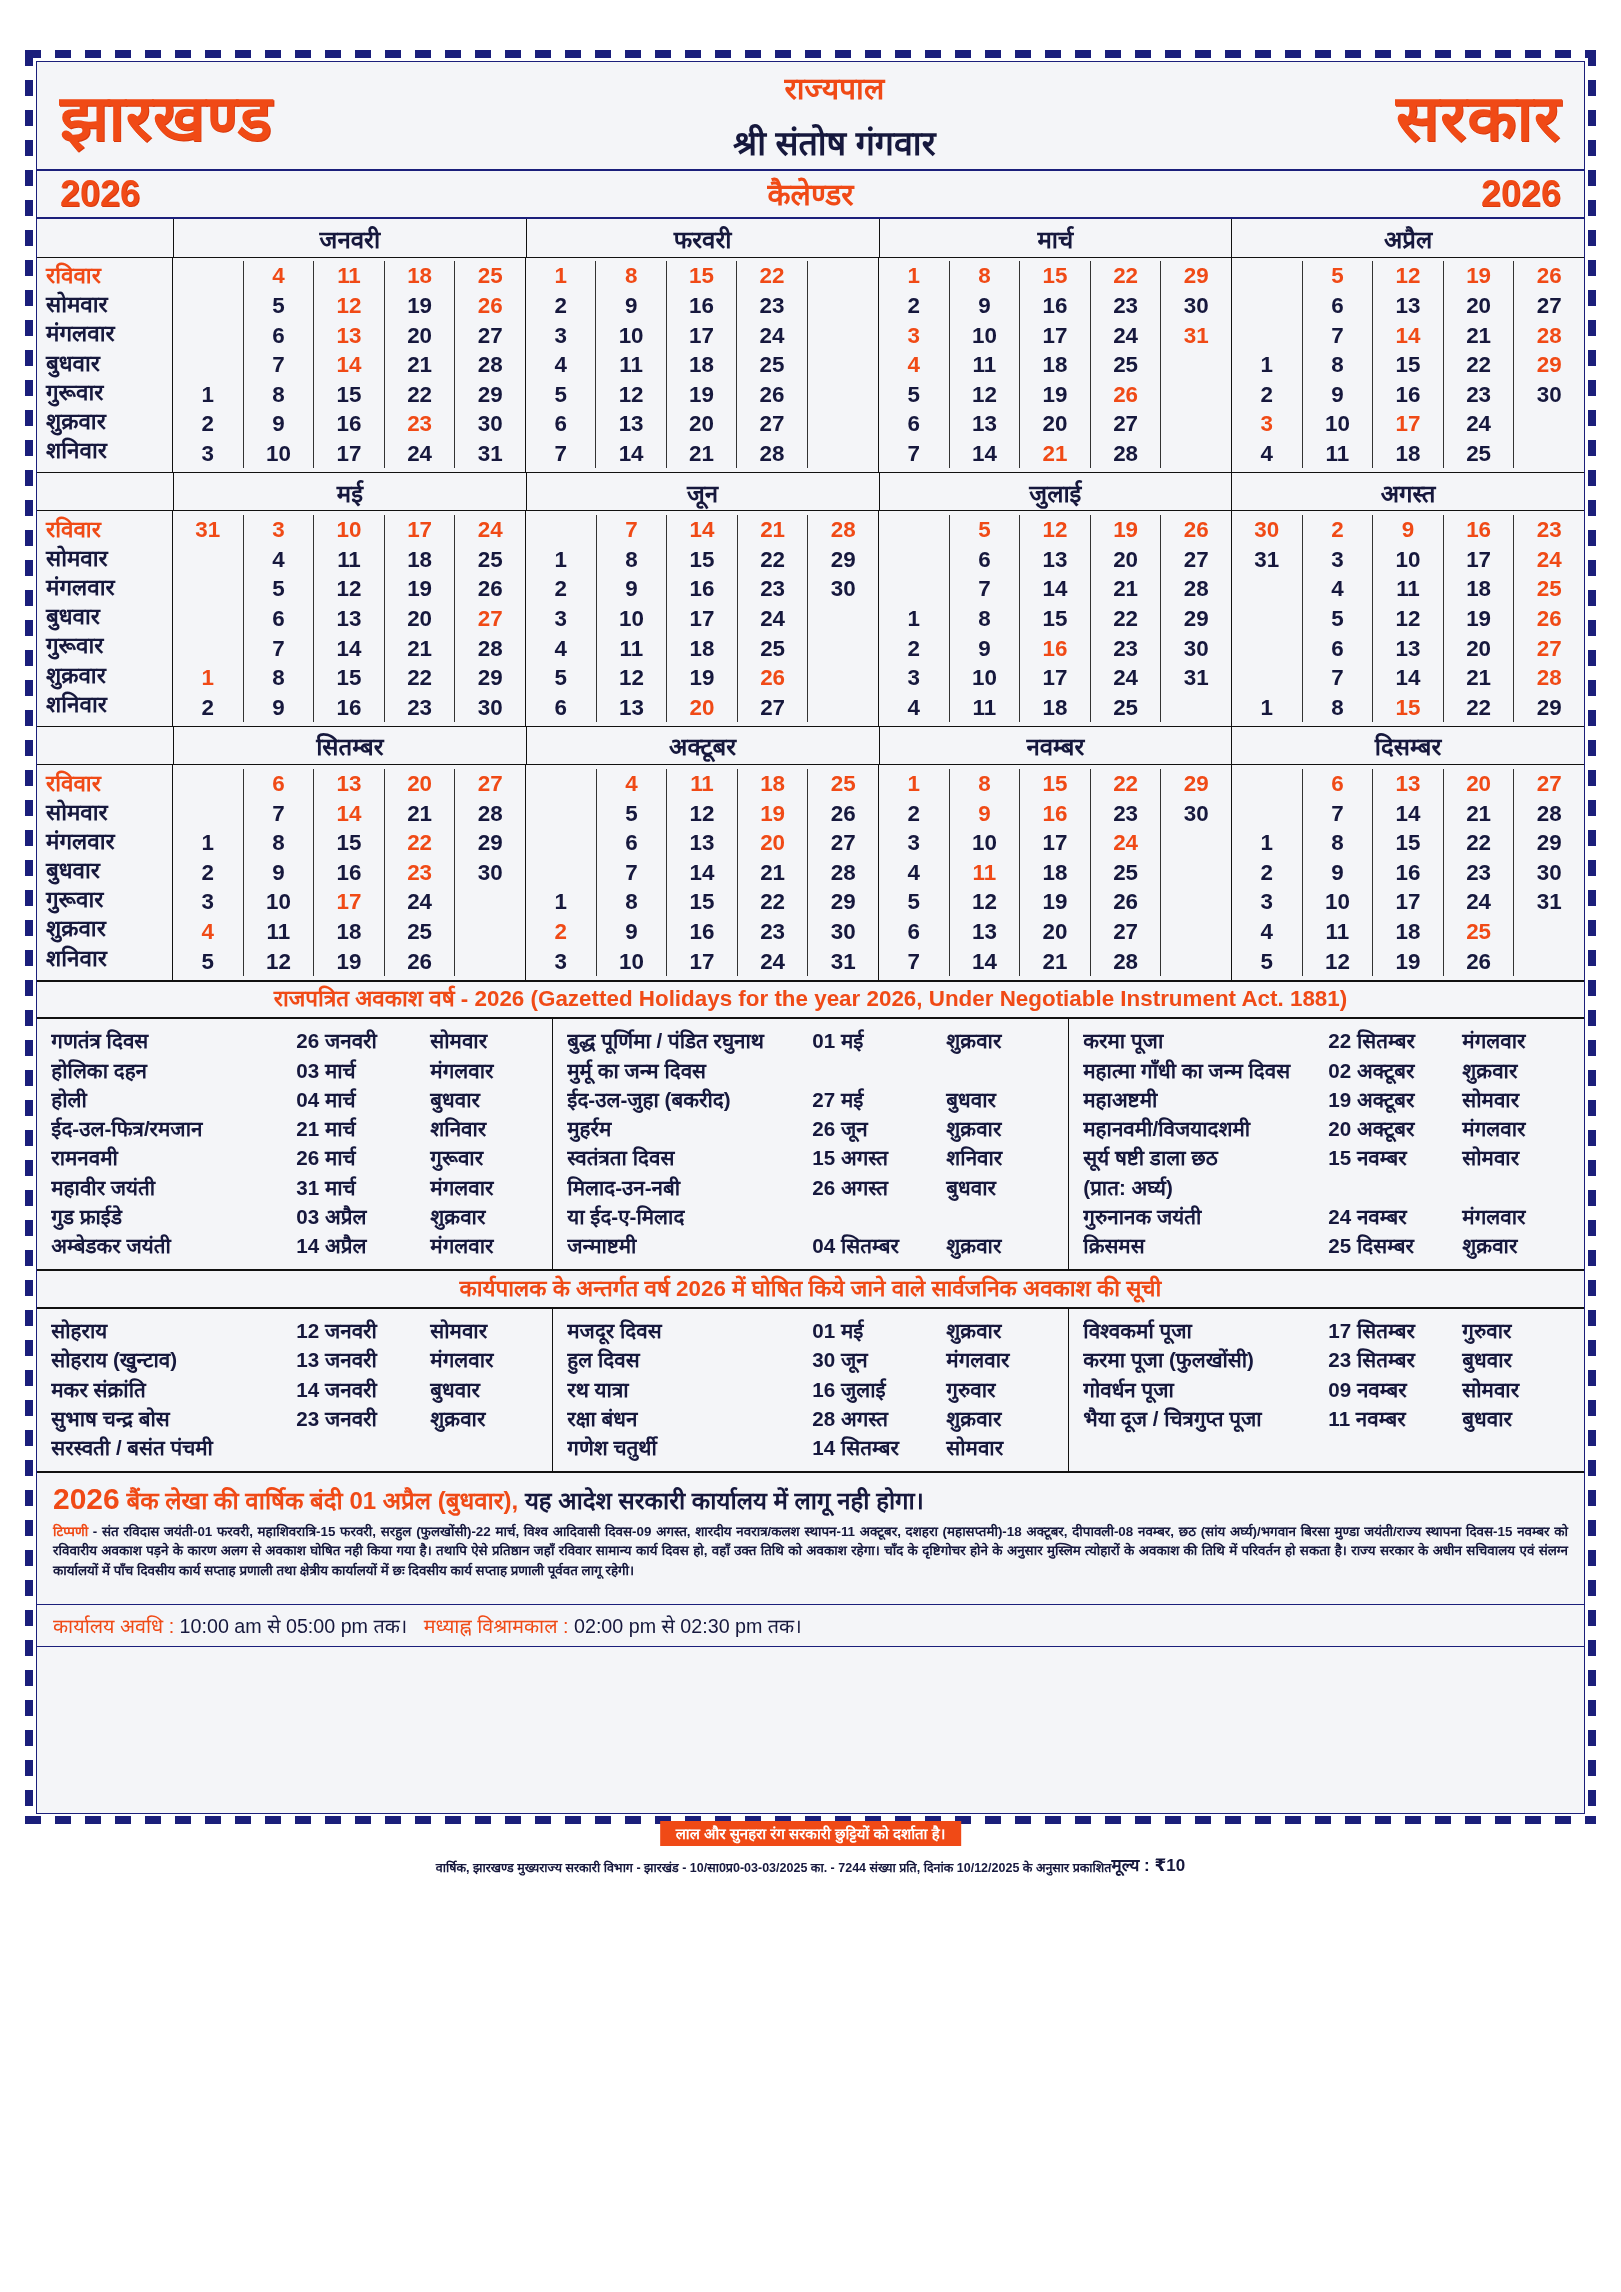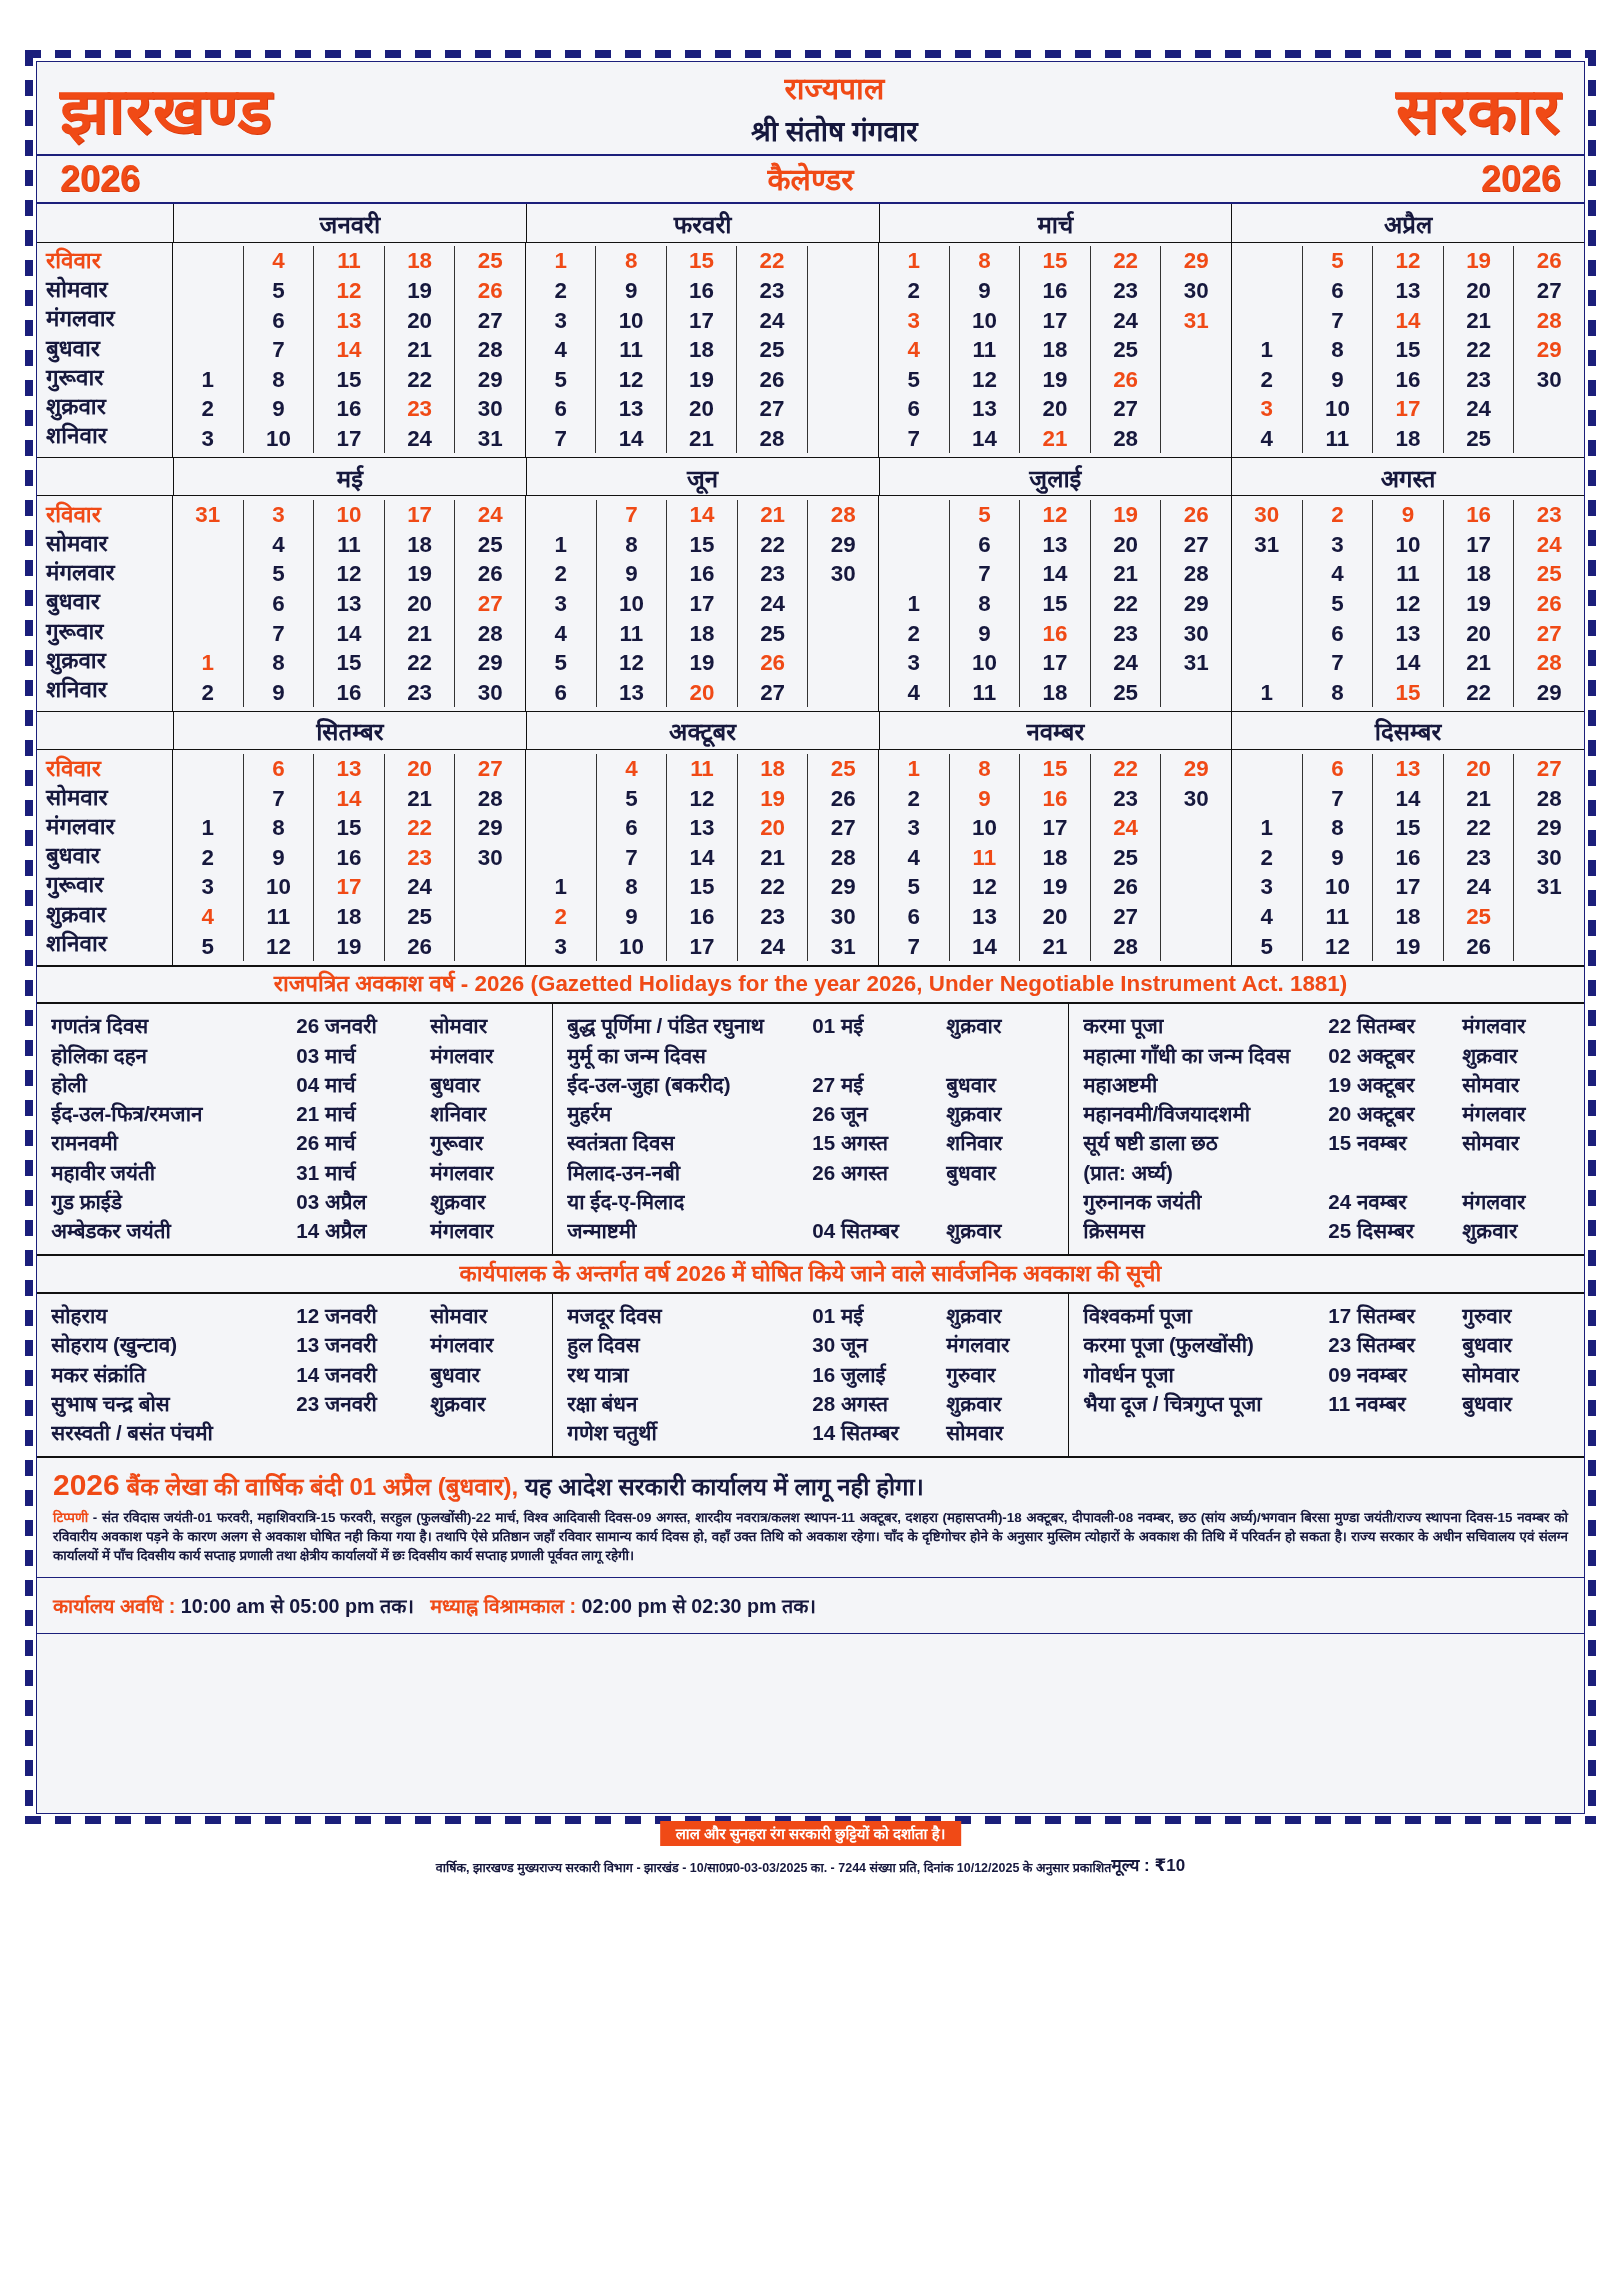--- a/index.html
+++ b/index.html
@@ -52,21 +52,21 @@
     font-family:"Liberation Sans",sans-serif;
     font-weight:bold;color:#f04a16;
     font-size:64px;line-height:1;letter-spacing:0.9px;
     text-shadow:0.9px 0.9px 0 #d8380c;
   }
   .mast-mid{text-align:center;flex:1;padding:0 9px;}
   .mast-gov-title{
     color:#f04a16;font-weight:bold;font-size:30px;line-height:1.05;
   }
   .mast-gov-name{
-    color:#16183d;font-weight:bold;font-size:28px;line-height:1.15;margin-top:12px;
+    color:#16183d;font-weight:bold;font-size:34px;line-height:1.15;margin-top:20px;
   }
 
   
   .yearbar{
     display:flex;align-items:center;justify-content:space-between;
     border-top:2.7px solid #1b1f7b;border-bottom:2.7px solid #1b1f7b;
     padding:2.7px 23px;background:#f4f5f8;
   }
   .yearbar .yr{
     color:#f04a16;font-weight:bold;font-size:36px;line-height:1.1;
@@ -148,22 +148,22 @@
   }
   .note-main .yr-red{color:#f04a16;font-size:30px;}
   .note-main .red{color:#f04a16;}
   .note-small{
     font-size:13.4px;font-weight:bold;color:#16183d;line-height:1.42;margin-top:4.5px;
     text-align:justify;
   }
   .note-small .lbl{color:#f04a16;}
   .hours{
     border-top:1.8px solid #1b1f7b;border-bottom:1.8px solid #1b1f7b;
-    margin-top:9px;padding:14px 16px;
-    font-size:19.7px;font-weight:bold;color:#16183d;
+    margin-top:21px;padding:7px 16px;
+    font-size:19.7px;font-weight:normal;color:#16183d;
   }
   .hours .red{color:#f04a16;}
 
   
   .tagline{
     position:absolute;left:50%;transform:translateX(-50%);
     bottom:41px;background:#f04a16;color:#ffffff;
     font-size:15px;font-weight:bold;padding:2.7px 16px;white-space:nowrap;
     z-index:5;
   }

